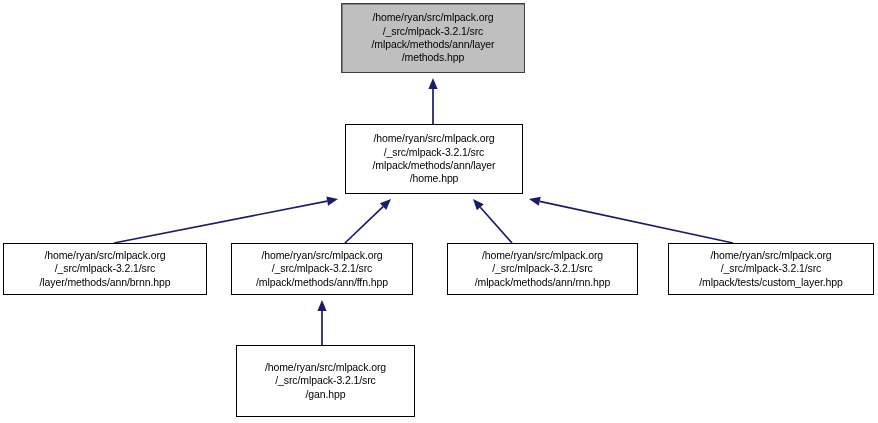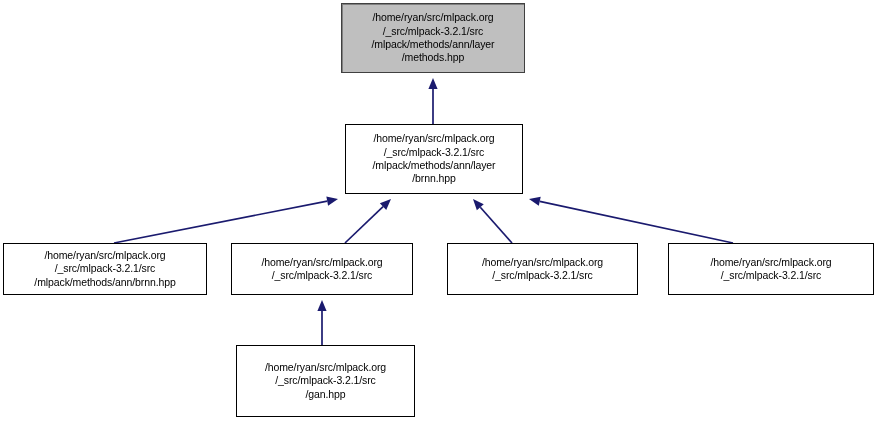--- a/index.html
+++ b/index.html
@@ -75,37 +75,40 @@
 <div class="gnode highlighted" style="left: 341px; top: 3px; width: 184px; height: 70px;">
       <span class="line">/home/ryan/src/mlpack.org</span>
       <span class="line">/_src/mlpack-3.2.1/src</span>
       <span class="line">/mlpack/methods/ann/layer</span>
       <span class="line">/methods.hpp</span>
     </div>
     <div class="gnode" style="left: 345px; top: 124px; width: 178px; height: 70px;">
       <span class="line">/home/ryan/src/mlpack.org</span>
       <span class="line">/_src/mlpack-3.2.1/src</span>
       <span class="line">/mlpack/methods/ann/layer</span>
-      <span class="line">/brnn.hpp</span>
+      <span class="line">/home.hpp</span>
     </div>
     <div class="gnode" style="left: 3px; top: 243px; width: 204px; height: 52px;">
       <span class="line">/home/ryan/src/mlpack.org</span>
       <span class="line">/_src/mlpack-3.2.1/src</span>
-      <span class="line">/mlpack/methods/ann/brnn.hpp</span>
+      <span class="line">/layer/methods/ann/brnn.hpp</span>
     </div>
     <div class="gnode" style="left: 231px; top: 243px; width: 182px; height: 52px;">
       <span class="line">/home/ryan/src/mlpack.org</span>
       <span class="line">/_src/mlpack-3.2.1/src</span>
+      <span class="line">/mlpack/methods/ann/ffn.hpp</span>
     </div>
     <div class="gnode" style="left: 447px; top: 243px; width: 191px; height: 52px;">
       <span class="line">/home/ryan/src/mlpack.org</span>
       <span class="line">/_src/mlpack-3.2.1/src</span>
+      <span class="line">/mlpack/methods/ann/rnn.hpp</span>
     </div>
     <div class="gnode" style="left: 668px; top: 243px; width: 206px; height: 52px;">
       <span class="line">/home/ryan/src/mlpack.org</span>
       <span class="line">/_src/mlpack-3.2.1/src</span>
+      <span class="line">/mlpack/tests/custom_layer.hpp</span>
     </div>
     <div class="gnode" style="left: 236px; top: 345px; width: 179px; height: 72px;">
       <span class="line">/home/ryan/src/mlpack.org</span>
       <span class="line">/_src/mlpack-3.2.1/src</span>
       <span class="line">/gan.hpp</span>
     </div>
   </div>
 
 </body></html>

